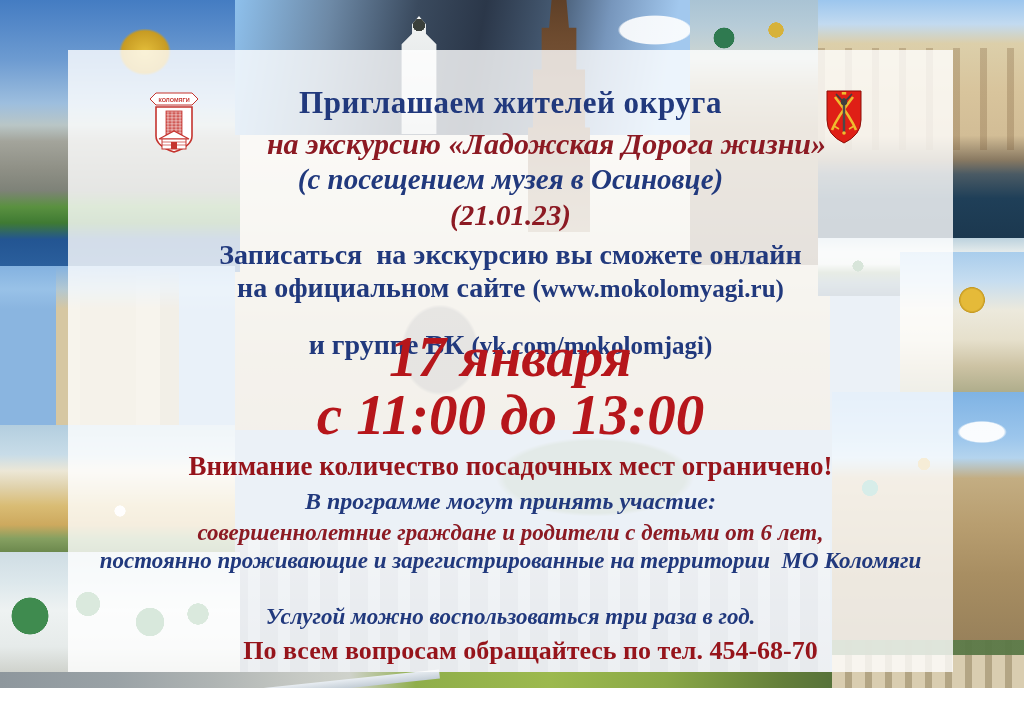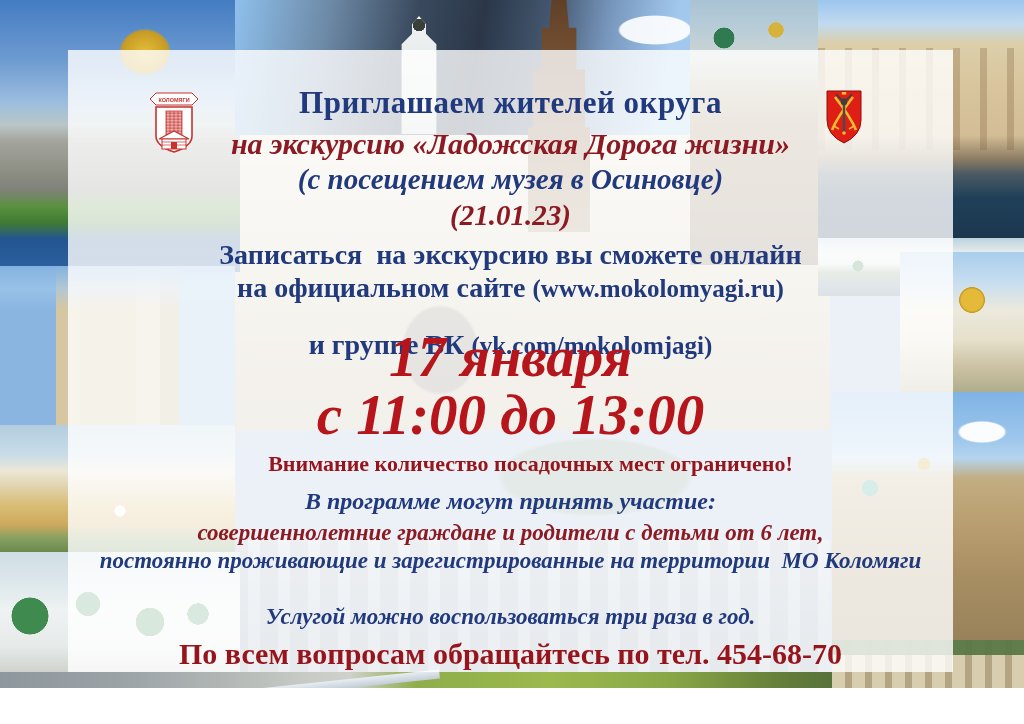--- a/index.html
+++ b/index.html
@@ -85,34 +85,34 @@
   
   .emblem{position:absolute;z-index:10;}
   #emblem-left{left:146px;top:90px;width:56px;height:64px;}
   #emblem-right{left:826px;top:90px;width:36px;height:54px;}
   
   .line{position:absolute;z-index:10;left:68px;width:885px;text-align:center;line-height:1.1;}
   .b{font-weight:bold;} .i{font-style:italic;} .pre{white-space:pre-wrap;}
   .navy{color:var(--navy);} .tred{color:var(--title-red);}
   .bred{color:var(--bright-red);} .dred{color:var(--dark-red);}
   .t1{top:86px;font-size:31px;letter-spacing:.5px;}
-  .t2{top:127px;font-size:30px;}
+  .t2{top:127px;font-size:30px;padding-left:36px;}
   .t3{top:164px;font-size:29px;}
   .t4{top:200px;font-size:29px;}
   .s1{top:240px;font-size:28px;}
   .s2{top:273px;font-size:28px;}
   .s3{top:302px;font-size:28px;margin-top:28px;}
   .url{font-size:25px;}
   .d1{top:326px;font-size:57px;}
   .d2{top:384px;font-size:57px;}
-  .warn{top:452px;font-size:22px;padding-left:20px;}
+  .warn{top:452px;font-size:27px;}
   .prog{top:488px;font-size:24px;}
   .cond{font-size:23px;font-style:italic;}
   .c1{top:520px;} .c2{top:548px;} .c3{top:576px;} .c4{top:604px;}
-  .contact{top:637px;font-size:30px;}
+  .contact{top:637px;font-size:26px;padding-left:20px;}
 </style>
 </head>
 <body>
 
 <div class="stage">
 
   <div class="ph" id="ph-midfill"></div>
   <div class="ph" id="ph-statue"></div>
   <div class="ph" id="ph-trees"></div>
   <div class="ph" id="ph-midcity"></div>

